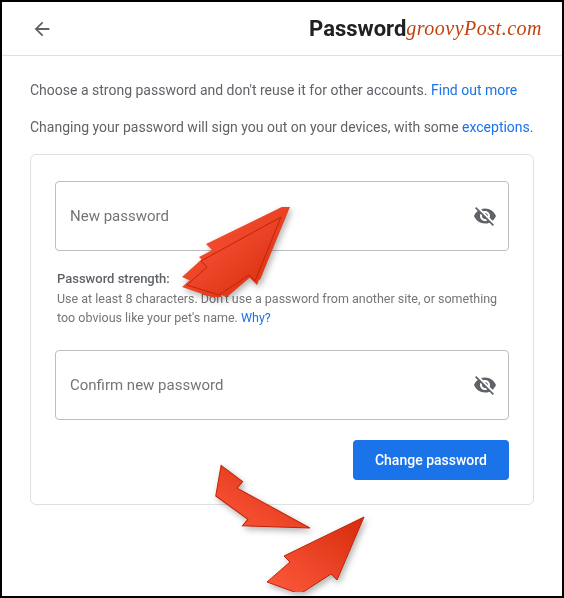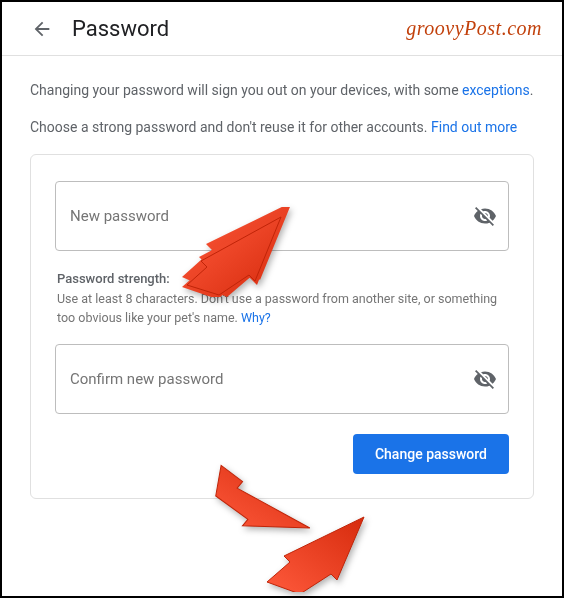--- a/index.html
+++ b/index.html
@@ -23,23 +23,24 @@
       height: 24px;
       display: flex;
       align-items: center;
       justify-content: center;
       cursor: pointer;
       margin-right: 18px;
       color: #5f6368;
     }
     .page-title {
       font-size: 22px;
-      font-weight: 400;
+      font-weight: 700;
       color: #202124;
       flex: 1;
+      text-align: right;
     }
     .watermark {
       font-family: Georgia, serif;
       font-style: italic;
       font-size: 20px;
       color: #c2410c;
       letter-spacing: 0.5px;
     }
     .content {
       padding: 24px 28px 12px 28px;
@@ -81,21 +82,21 @@
     .visibility-icon {
       position: absolute;
       right: 12px;
       top: 50%;
       transform: translateY(-50%);
       width: 24px;
       height: 24px;
       color: #5f6368;
       cursor: pointer;
     }
-    .strength-section { margin-bottom: 16px; padding: 0 2px; }
+    .strength-section { margin-bottom: 22px; padding: 0 2px; }
     .strength-label {
       font-size: 13px;
       font-weight: 500;
       color: #5f6368;
       margin-bottom: 4px;
     }
     .strength-hint {
       font-size: 12.5px;
       color: #757575;
       line-height: 1.5;
@@ -129,24 +130,24 @@
     <svg viewBox="0 0 24 24" width="22" height="22" fill="currentColor">
         <path d="M20 11H7.83l5.59-5.59L12 4l-8 8 8 8 1.41-1.41L7.83 13H20v-2z"></path>
       </svg>
   </div>
   <div class="page-title">Password</div>
   <div class="watermark">groovyPost.com</div>
 </div>
 
 <div class="content">
   <p class="intro-text">
-    <span>Changing your password will sign you out on your devices, with some </span><a class="link">exceptions</a><span>.</span>
+    <span>Choose a strong password and don't reuse it for other accounts. </span><a class="link">Find out more</a>
   </p>
   <p class="intro-text">
-    <span>Choose a strong password and don't reuse it for other accounts. </span><a class="link">Find out more</a>
+    <span>Changing your password will sign you out on your devices, with some </span><a class="link">exceptions</a><span>.</span>
   </p>
 
   <div class="form-panel">
     <div class="input-wrap">
       <input type="password" class="input-field" placeholder="New password" style="">
       <div class="visibility-icon">
         <svg viewBox="0 0 24 24" width="24" height="24" fill="currentColor">
             <path d="M12 7c2.76 0 5 2.24 5 5 0 .65-.13 1.26-.36 1.83l2.92 2.92c1.51-1.26 2.7-2.89 3.43-4.75-1.73-4.39-6-7.5-11-7.5-1.4 0-2.74.25-3.98.7l2.16 2.16C10.74 7.13 11.35 7 12 7zM2 4.27l2.28 2.28.46.46C3.08 8.3 1.78 10.02 1 12c1.73 4.39 6 7.5 11 7.5 1.55 0 3.03-.3 4.38-.84l.42.42L19.73 22 21 20.73 3.27 3 2 4.27zM7.53 9.8l1.55 1.55c-.05.21-.08.43-.08.65 0 1.66 1.34 3 3 3 .22 0 .44-.03.65-.08l1.55 1.55c-.67.33-1.41.53-2.2.53-2.76 0-5-2.24-5-5 0-.79.2-1.53.53-2.2zm4.31-.78l3.15 3.15.02-.16c0-1.66-1.34-3-3-3l-.17.01z"></path>
           </svg>
       </div>

